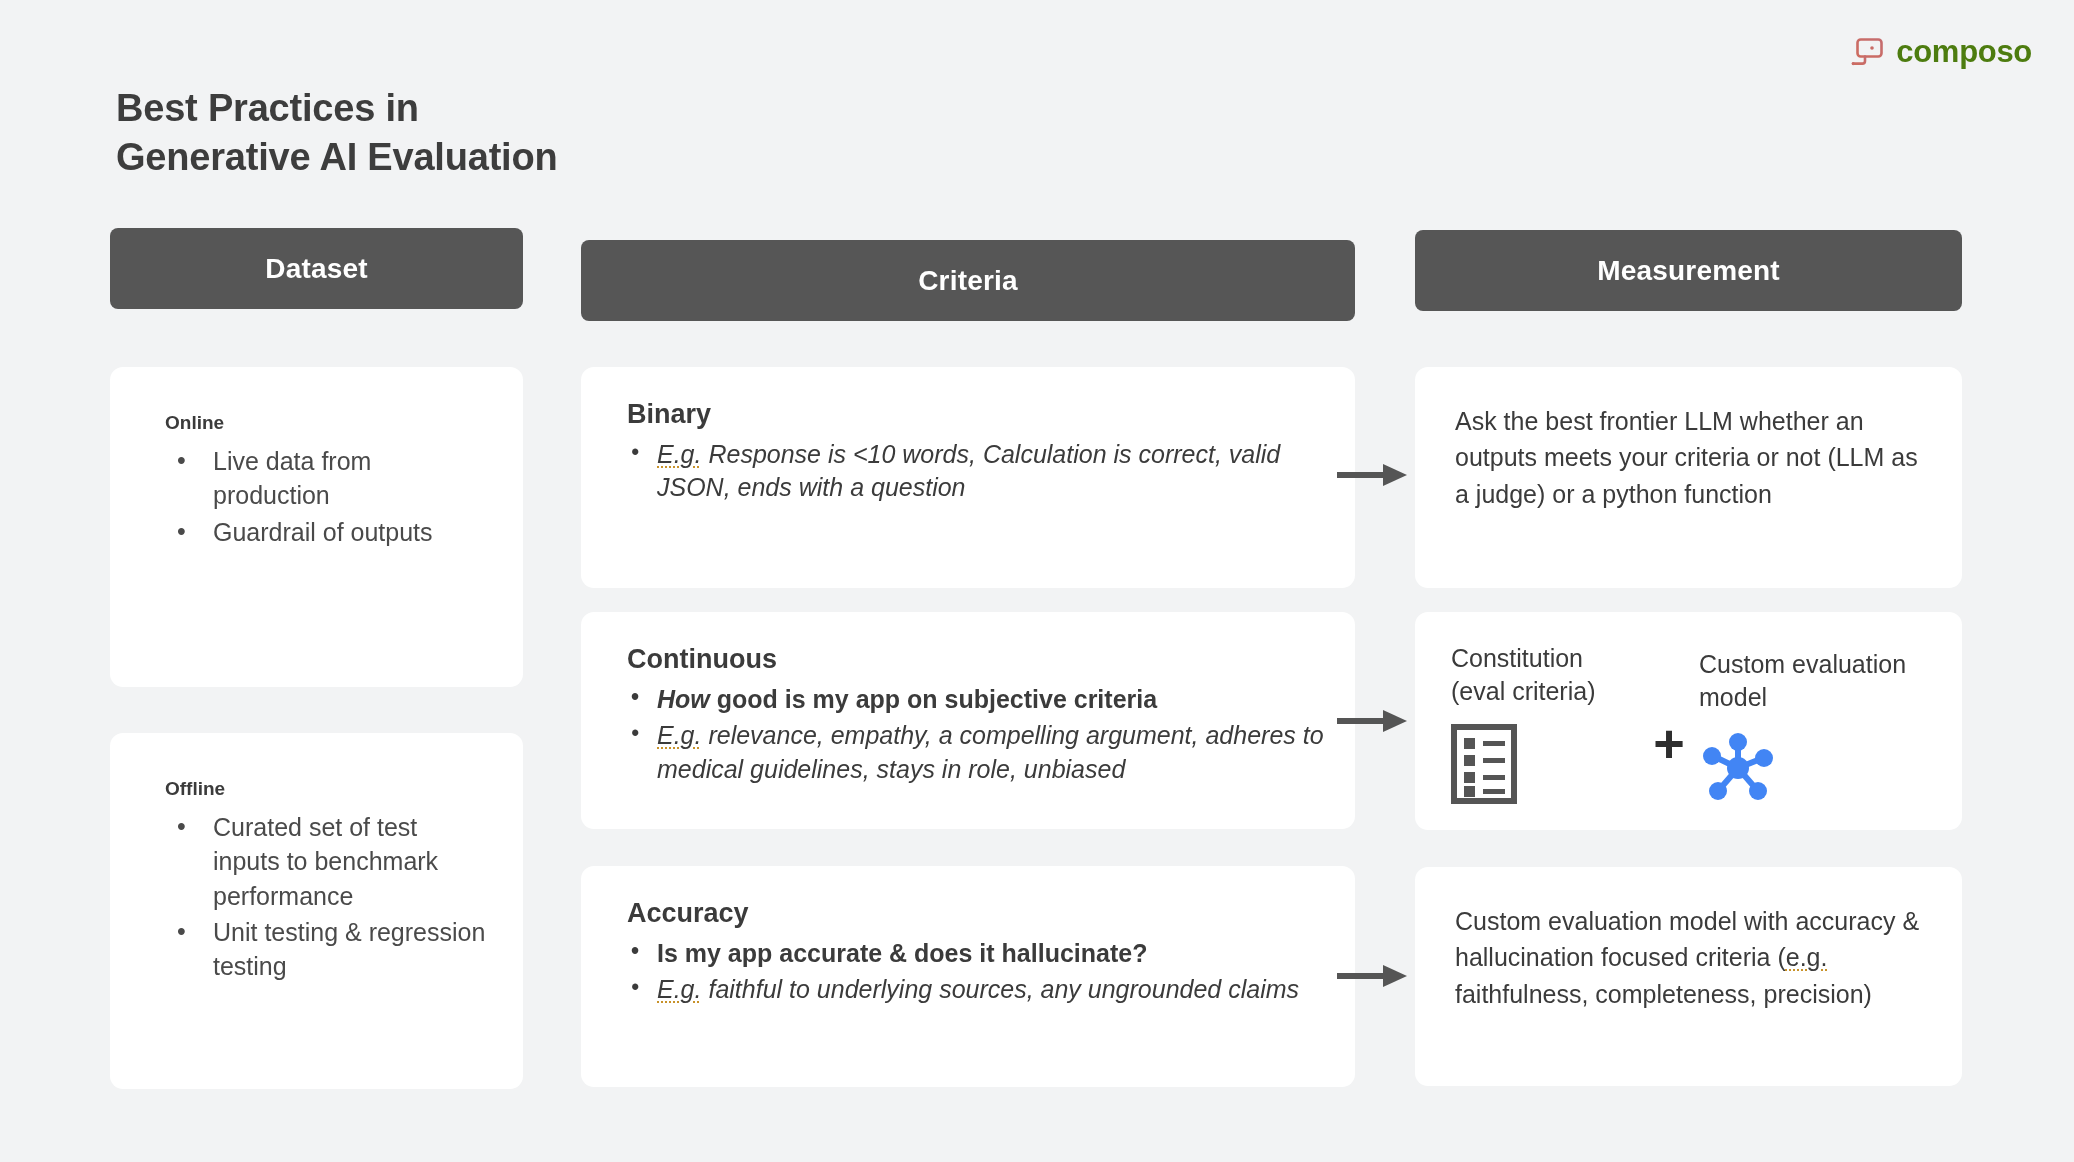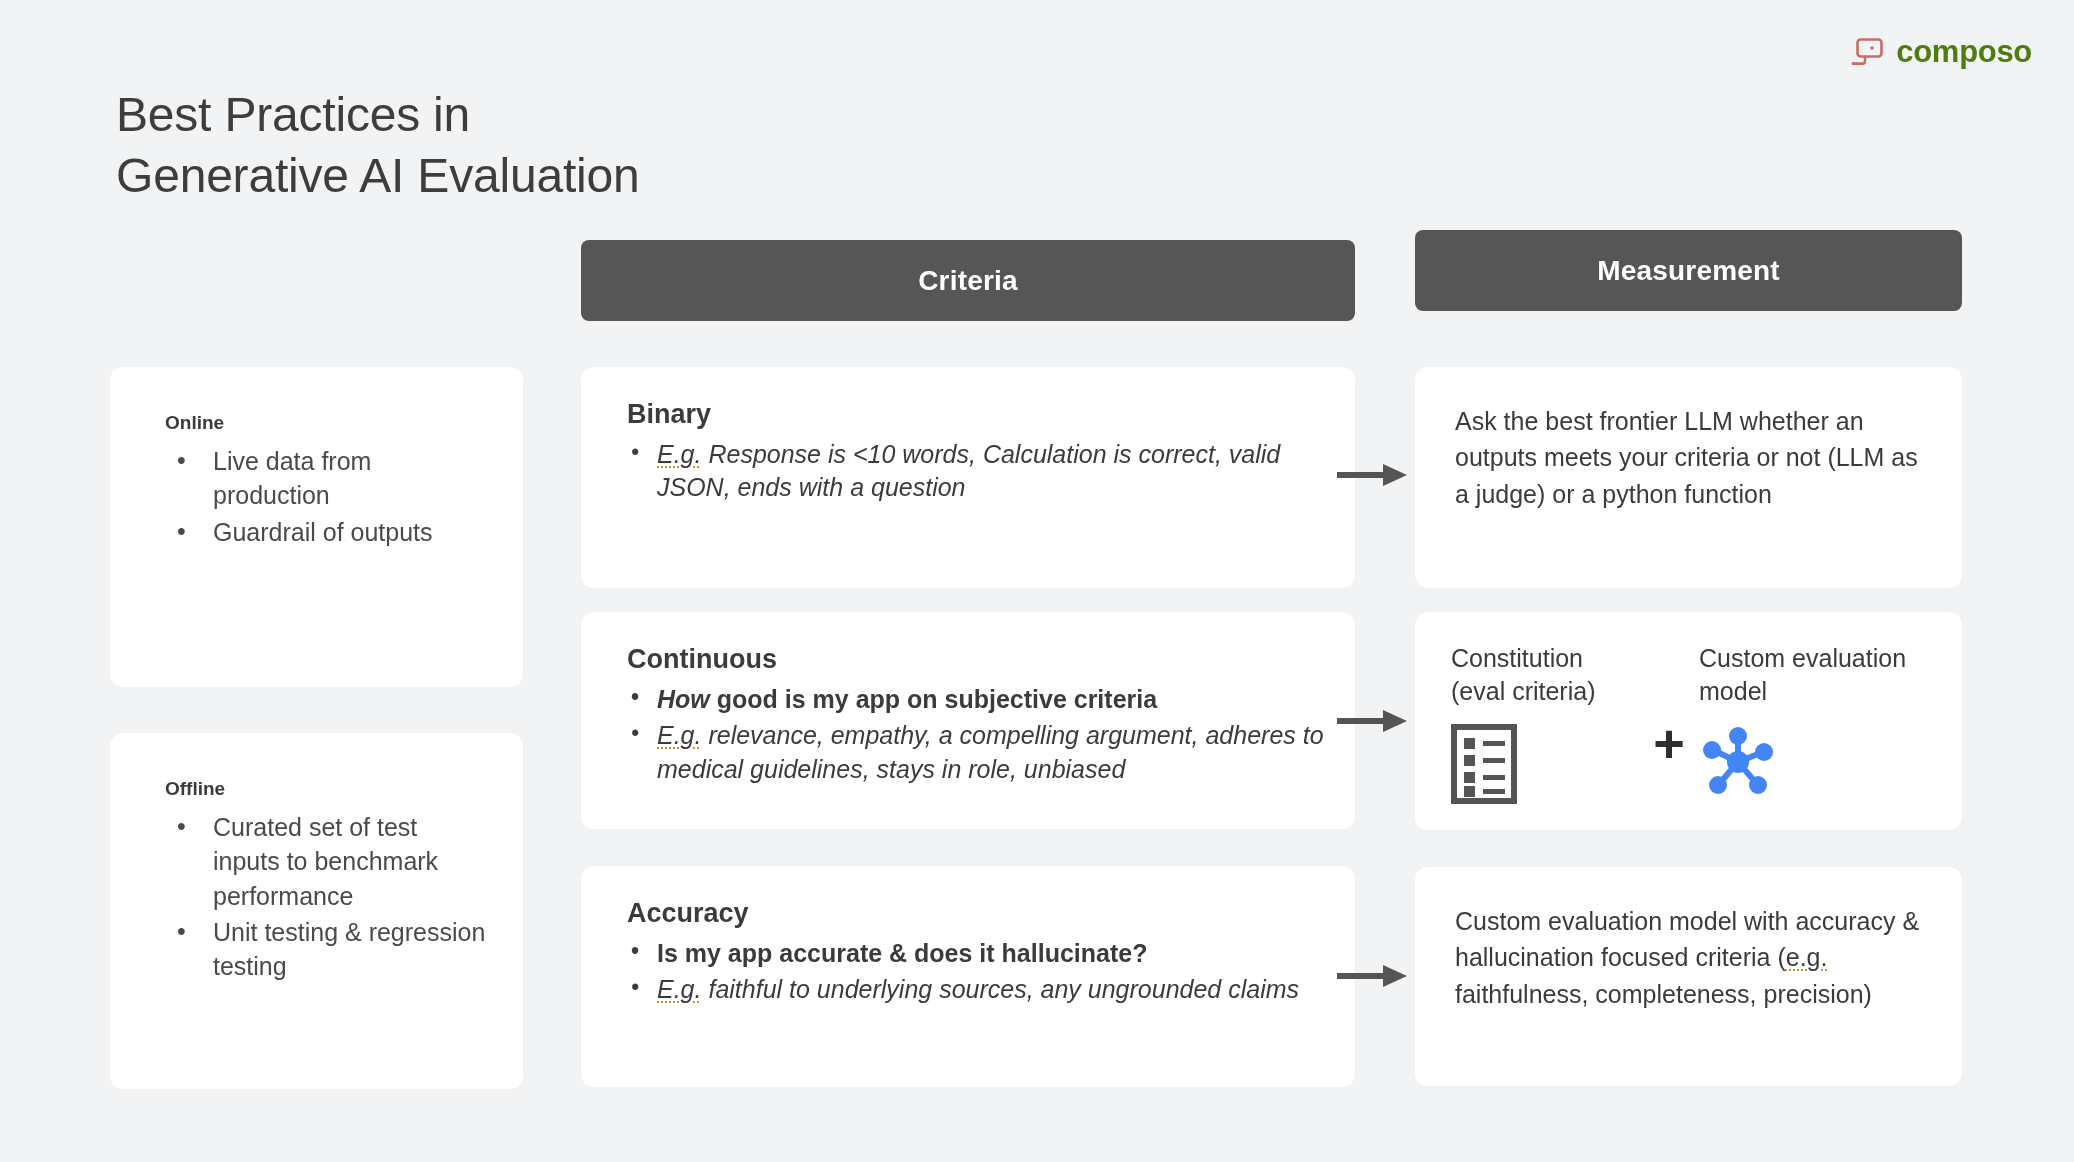--- a/index.html
+++ b/index.html
@@ -19,21 +19,21 @@
   }
   .logo-mark { width: 34px; height: 30px; display: block; }
   .logo-word {
     font-size: 31px; font-weight: 700; color: #4d7c0f;
     letter-spacing: -0.3px; line-height: 1;
   }
 
   
   .title {
     position: absolute; left: 116px; top: 84px;
-    font-size: 48px; font-weight: 400; color: #3d3d3d;
+    font-size: 38px; font-weight: 700; color: #3d3d3d;
     line-height: 1.28; letter-spacing: -0.2px;
   }
 
   
   .colhead {
     position: absolute; height: 81px;
     background: #565656; border-radius: 8px;
     display: flex; align-items: center; justify-content: center;
     color: #ffffff; font-size: 28px; font-weight: 700;
     letter-spacing: 0.2px;
@@ -92,21 +92,21 @@
     text-decoration-style: dotted;
     text-decoration-color: #c8922a;
     text-decoration-thickness: 2px;
     text-underline-offset: 3px;
   }
 
   
   .ms-body { padding: 36px 40px 0 40px; }
   .ms-text { font-size: 25px; line-height: 1.45; color: #3b3b3b; }
 
-  .ms-split { display: flex; padding: 30px 30px 0 36px; gap: 0; }
+  .ms-split { display: flex; padding: 30px 30px 0 36px; gap: 0; align-items: flex-end; }
   .ms-col { width: 188px; }
   .ms-col.right { width: 218px; }
   .ms-label { font-size: 25px; line-height: 1.32; color: #3b3b3b; }
   .ms-icon-wrap { margin-top: 16px; display: flex; }
   .plus {
     width: 60px; display: flex; align-items: flex-end; justify-content: center;
     padding-bottom: 34px; font-size: 54px; font-weight: 700; color: #2e2e2e;
     line-height: 1;
   }
 
@@ -139,20 +139,21 @@
       </svg>
     </span>
     <span class="logo-word">composo</span>
   </div>
 
   <div class="title">
     <div>Best Practices in</div>
     <div>Generative AI Evaluation</div>
   </div>
 
+  <div class="colhead c1">Dataset</div>
   <div class="colhead c2">Criteria</div>
   <div class="colhead c3">Measurement</div>
 
   <div class="card d1">
     <div class="ds-body">
       <div class="ds-title">Online</div>
       <ul class="ds-list">
         <li>Live data from production</li>
         <li>Guardrail of outputs</li>
       </ul>

